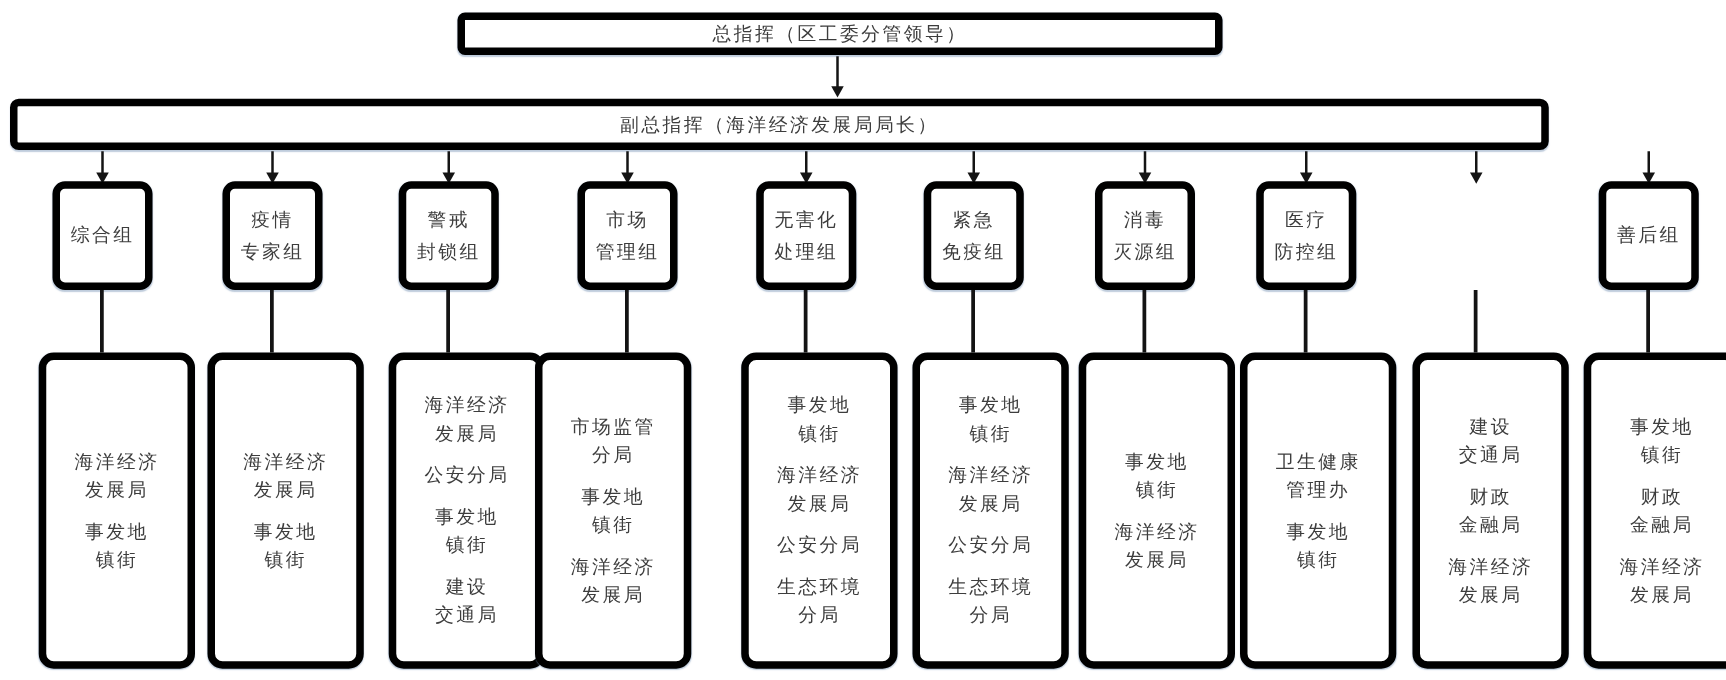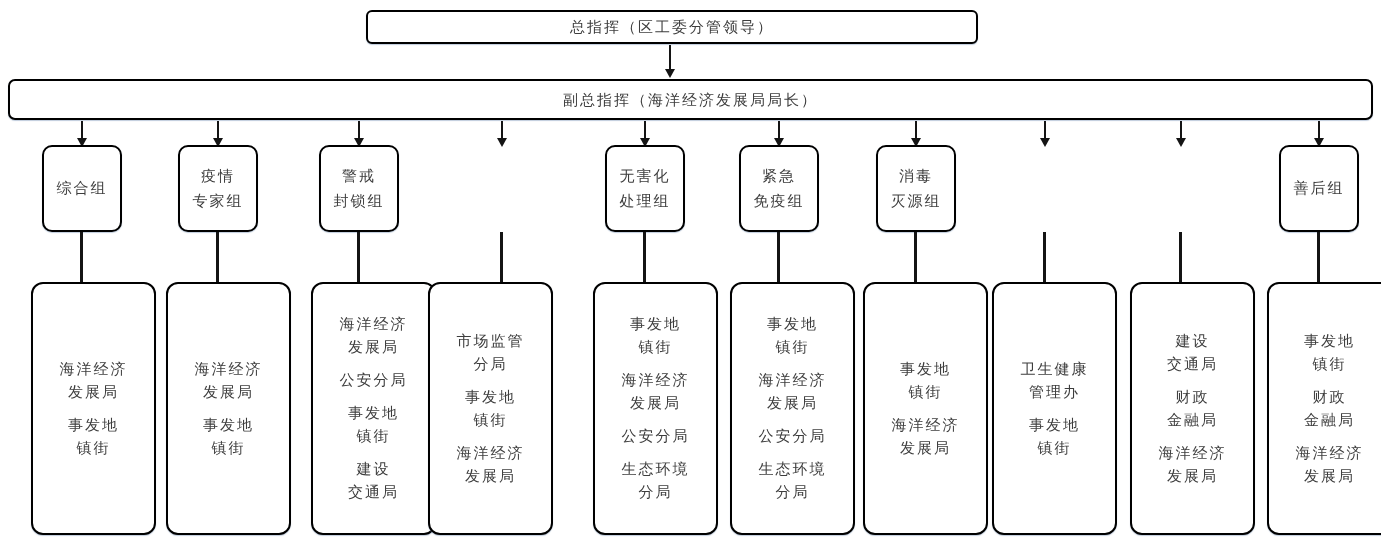--- a/index.html
+++ b/index.html
@@ -12,41 +12,41 @@
     position: relative;
     width: 1381px;
     height: 544px;
     background: #ffffff;
     overflow: hidden;
     color: #3d3d3d;
   }
   .box {
     position: absolute;
     box-sizing: border-box;
-    border: 2px solid #000000;
+    border: 6px solid #000000;
     border-radius: 8px;
     background: #ffffff;
     box-shadow: 0 1px 1px rgba(110,140,175,0.45);
     display: flex;
     align-items: center;
     justify-content: center;
     text-align: center;
     white-space: pre-line;
     letter-spacing: 2px;
     font-size: 15px;
     line-height: 24px;
   }
   .commander-box {
     left: 366px; top: 10px;
     width: 612px; height: 34px;
     border-radius: 6px;
   }
   .deputy-box {
     left: 8px; top: 79px;
-    width: 1365px; height: 41px;
+    width: 1231px; height: 41px;
     border-radius: 7px;
   }
   .group-box {
     top: 145px;
     width: 80px; height: 87px;
     border-radius: 10px;
     line-height: 25px;
   }
   .member-box {
     top: 282px;
@@ -157,20 +157,24 @@
     <div class="member-entry">事发地
 镇街</div>
     <div class="member-entry">建设
 交通局</div>
   </div>
 
   <div class="arrow arrow-col" style="left:497px">
     <span class="arrow-line"></span>
     <span class="arrow-head"></span>
   </div>
+  <div class="box group-box" style="left:462px">
+    <span>市场
+管理组</span>
+  </div>
   <div class="connector" style="left:500px"></div>
   <div class="box member-box" style="left:428px">
     <div class="member-entry">市场监管
 分局</div>
     <div class="member-entry">事发地
 镇街</div>
     <div class="member-entry">海洋经济
 发展局</div>
   </div>
 
@@ -224,20 +228,24 @@
   <div class="box member-box" style="left:863px">
     <div class="member-entry">事发地
 镇街</div>
     <div class="member-entry">海洋经济
 发展局</div>
   </div>
 
   <div class="arrow arrow-col" style="left:1040px">
     <span class="arrow-line"></span>
     <span class="arrow-head"></span>
+  </div>
+  <div class="box group-box" style="left:1005px">
+    <span>医疗
+防控组</span>
   </div>
   <div class="connector" style="left:1043px"></div>
   <div class="box member-box" style="left:992px">
     <div class="member-entry">卫生健康
 管理办</div>
     <div class="member-entry">事发地
 镇街</div>
   </div>
 
   <div class="arrow arrow-col" style="left:1176px">

